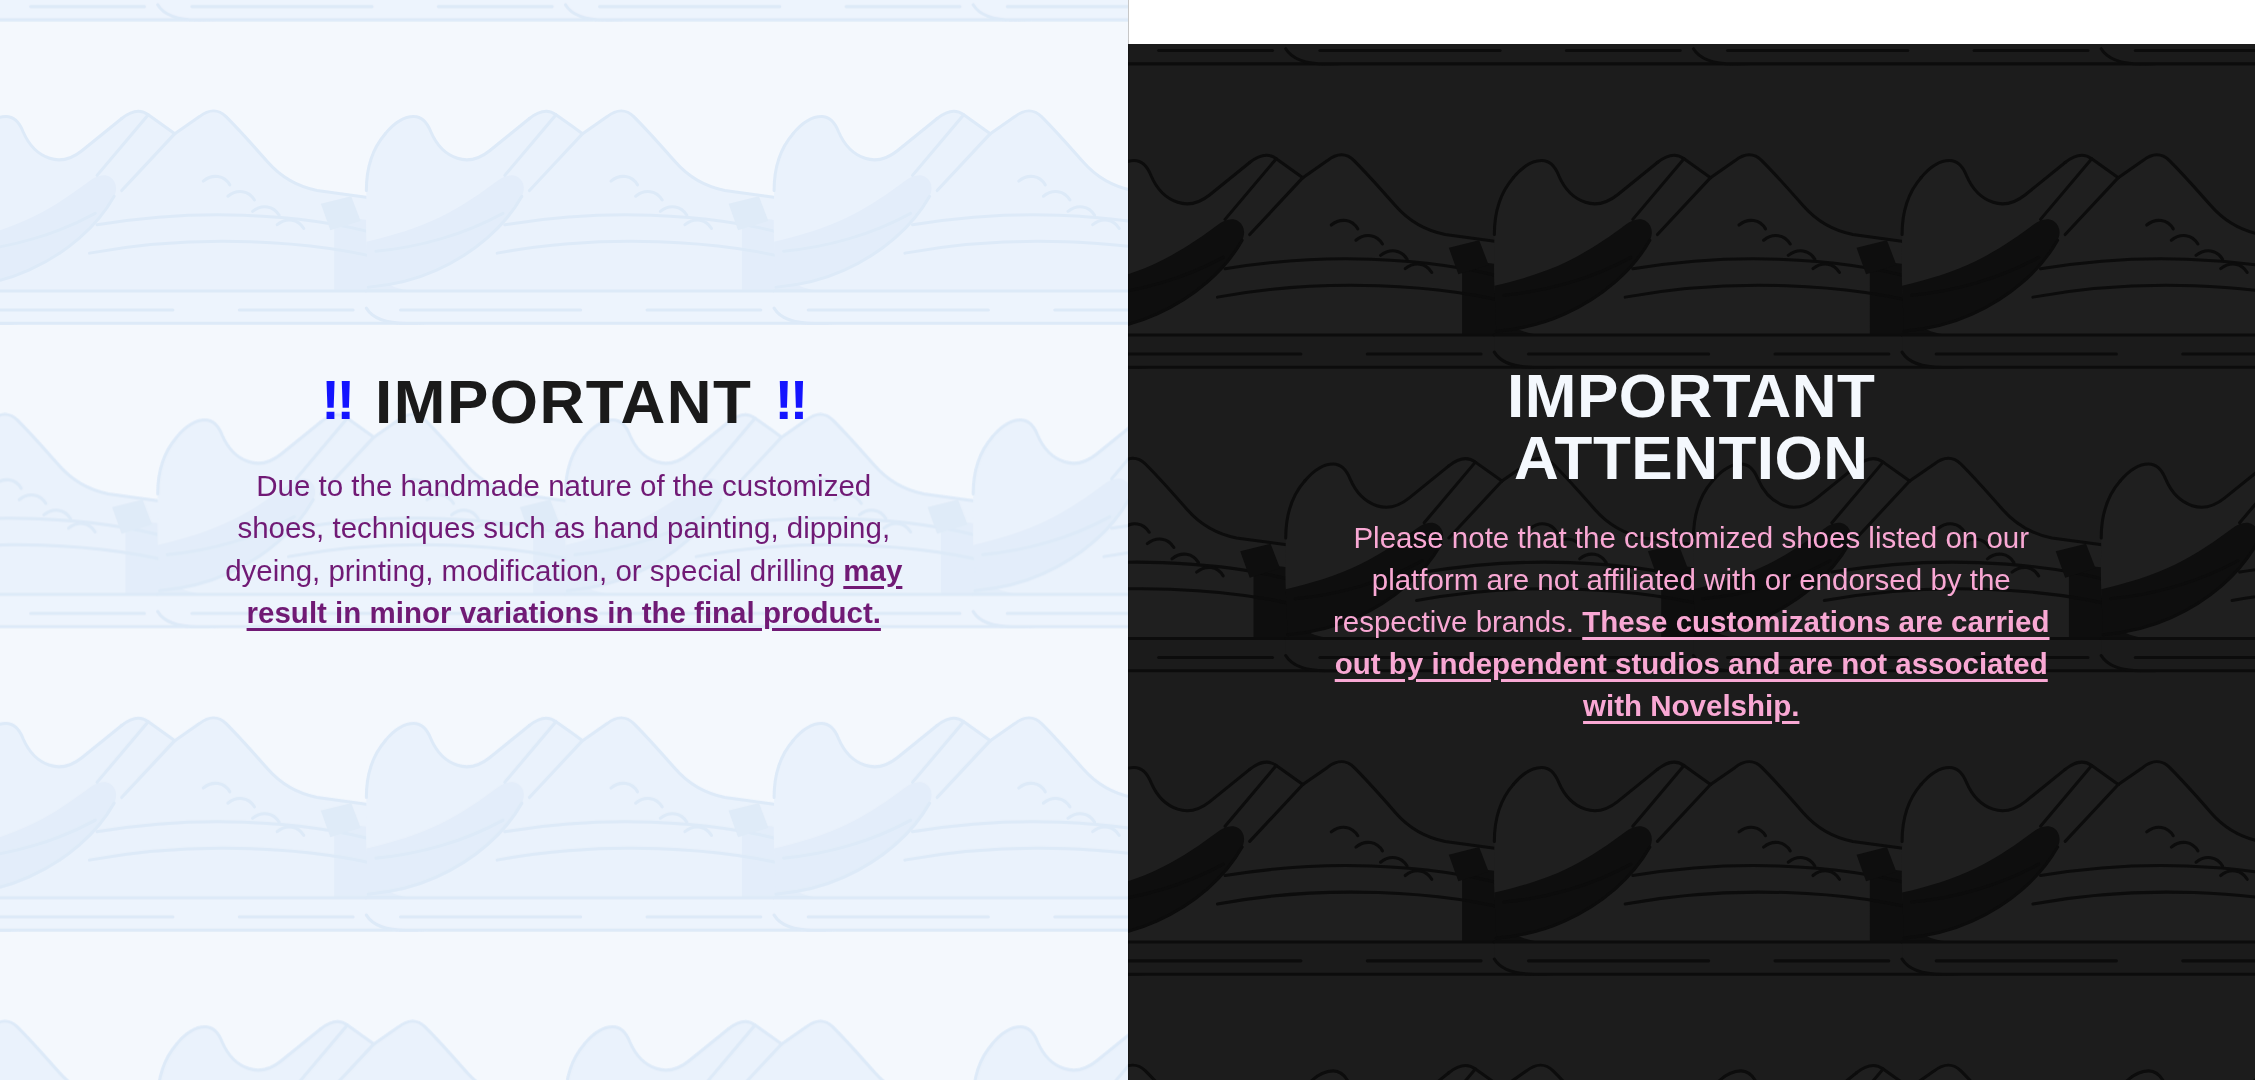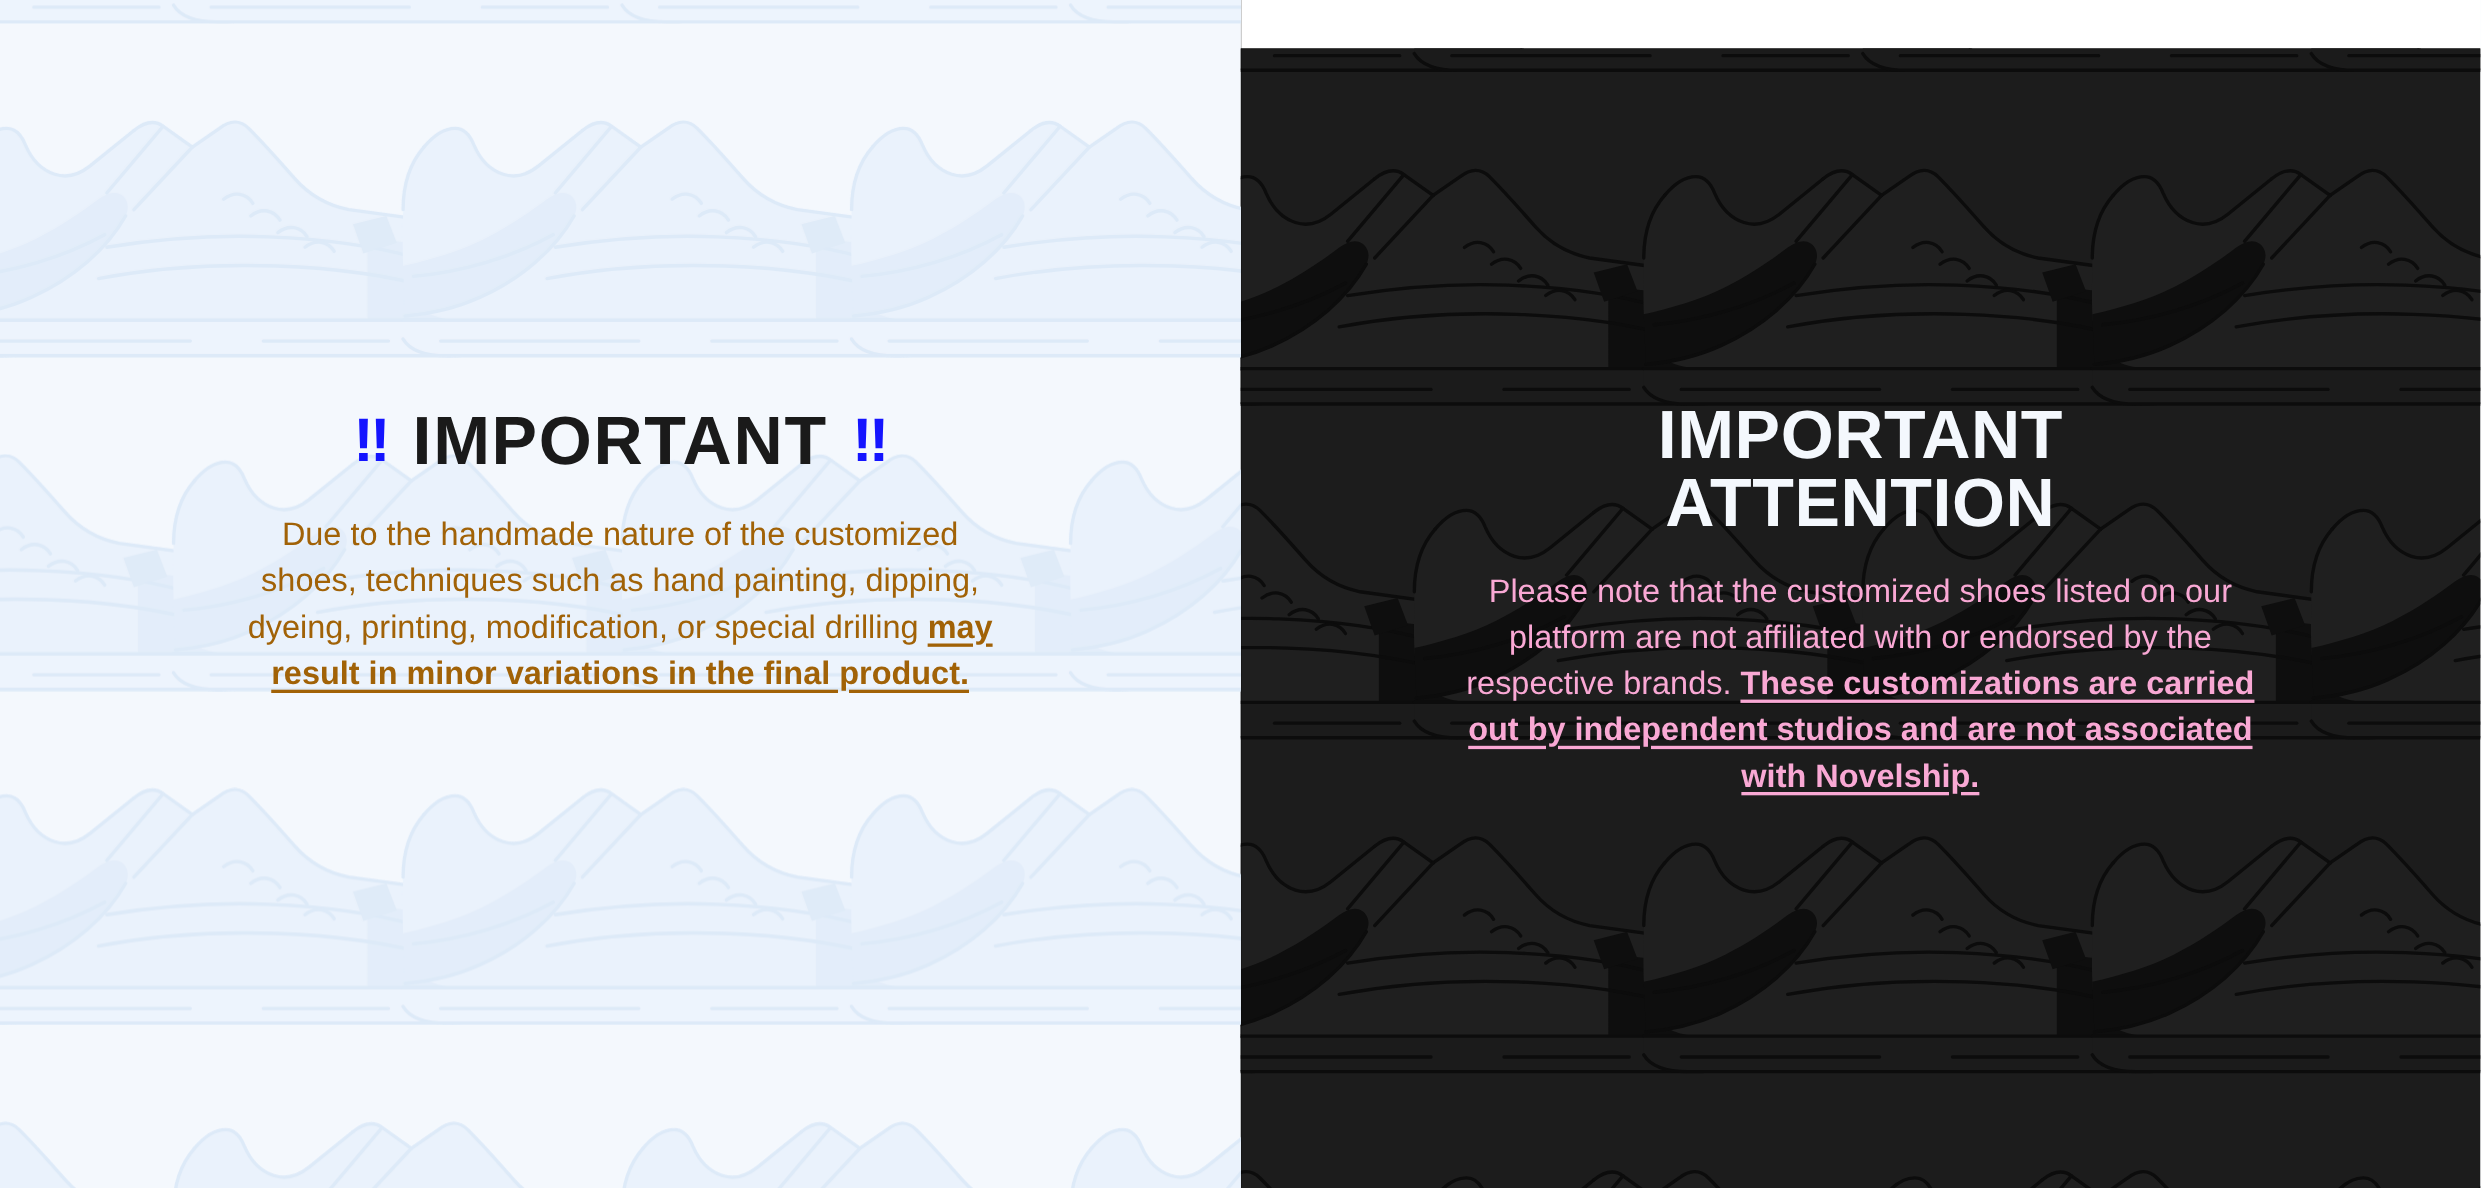--- a/index.html
+++ b/index.html
@@ -88,21 +88,21 @@
   }
 
   
   .body-copy {
     margin: 0;
     font-size: 29.5px;
     line-height: 1.43;
     font-weight: 400;
   }
   .body-left {
-    color: #a16207;
+    color: #701a75;
     width: 700px;
     margin-top: 32px;
   }
   .body-right {
     color: #f9a8d4;
     width: 740px;
     margin-top: 28px;
   }
   .emph {
     font-weight: 700;

